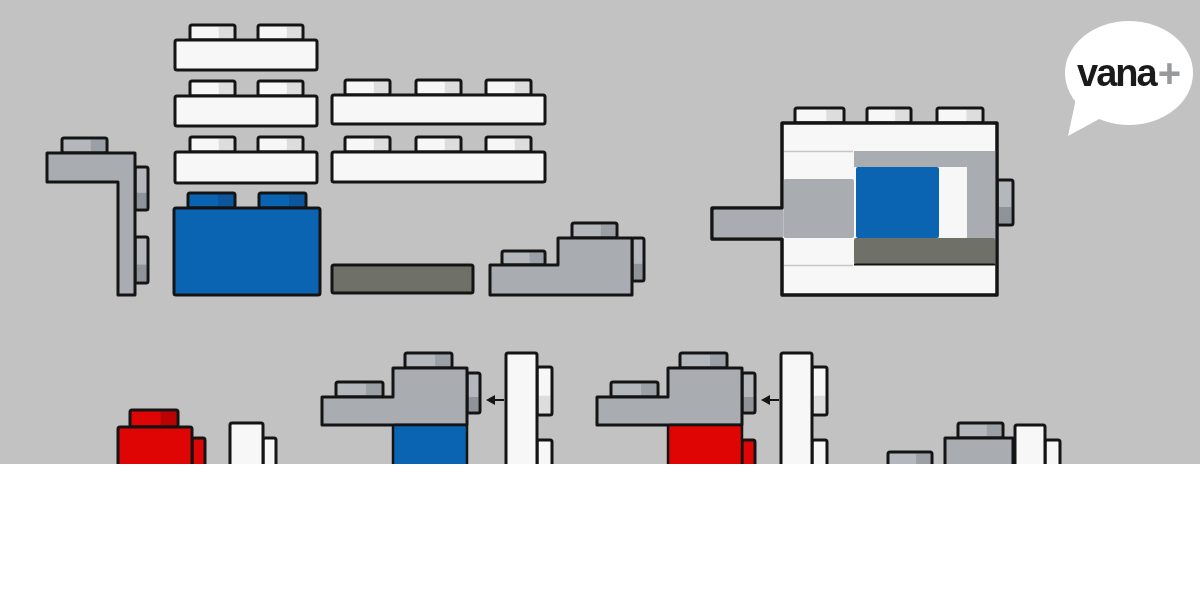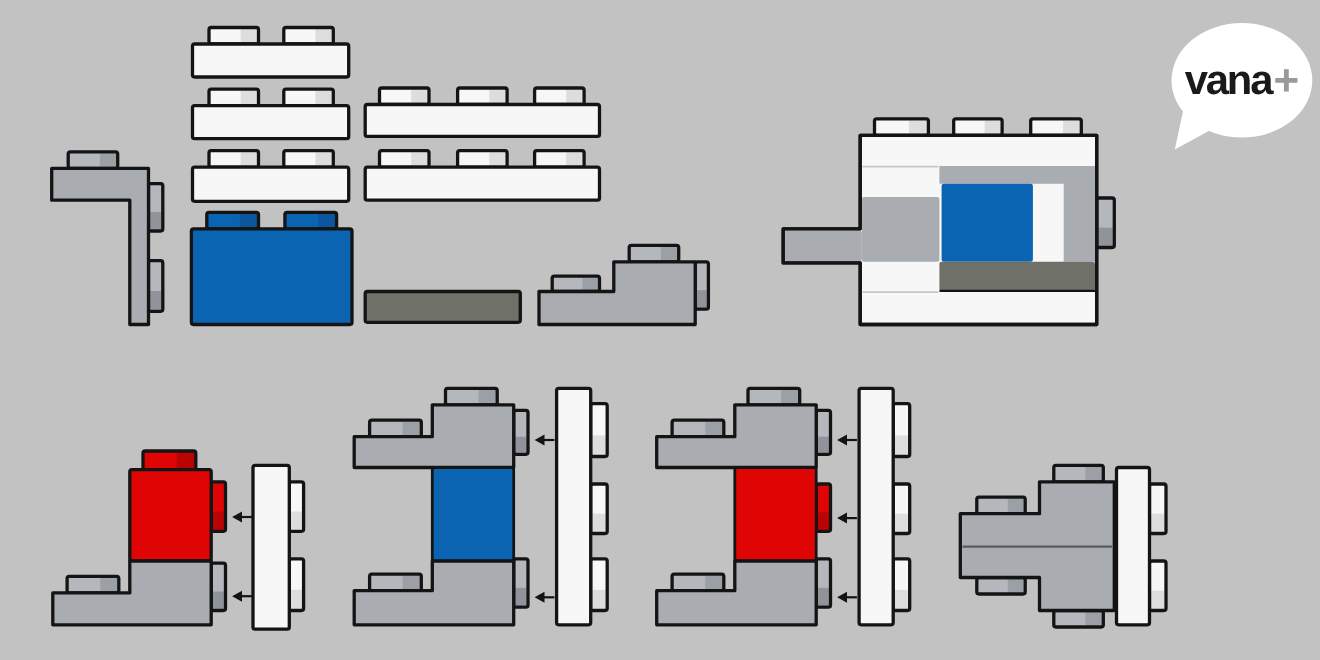--- a/index.html
+++ b/index.html
@@ -1,18 +1,18 @@
 <!DOCTYPE html>
 <html style="--c-background: #C2C2C2; --c-outline: #141414; --c-gray_body: #A9ADB2; --c-gray_stud: #B4B8BC; --c-gray_stud_shade: #9BA0A6; --c-gray_side_shade: #8E9499; --c-white_body: #F7F7F7; --c-white_stud_shade: #DDDDDD; --c-blue: #0A64B2; --c-blue_shade: #0B569C; --c-red: #DF0505; --c-red_shade: #BA0404; --c-olive: #6F7067; --c-hairline: #C6C6C6; --c-seam: #575C61; --c-logo_bubble: #FFFFFF; --c-logo_text: #1A1A1A; --c-logo_plus: #97999B;"><head>
 <meta charset="utf-8">
 <style>
   html,body{margin:0;padding:0;}
   .canvas{
     position:relative;
-    width:1200px;height:600px;
+    width:1200px;height:464px;
     background:var(--c-background,#C2C2C2);
     overflow:hidden;
     font-family:"Liberation Sans", sans-serif;
   }
   .diagram{position:absolute;left:0;top:0;}
   .logo{position:absolute;left:0;top:0;width:0;height:0;}
   .logo-tail{position:absolute;left:1055px;top:92px;}
   .tail-fill{fill:var(--c-logo_bubble,#FFFFFF);}
   .logo-bubble{
     position:absolute;left:1065px;top:21px;width:128px;height:104px;

